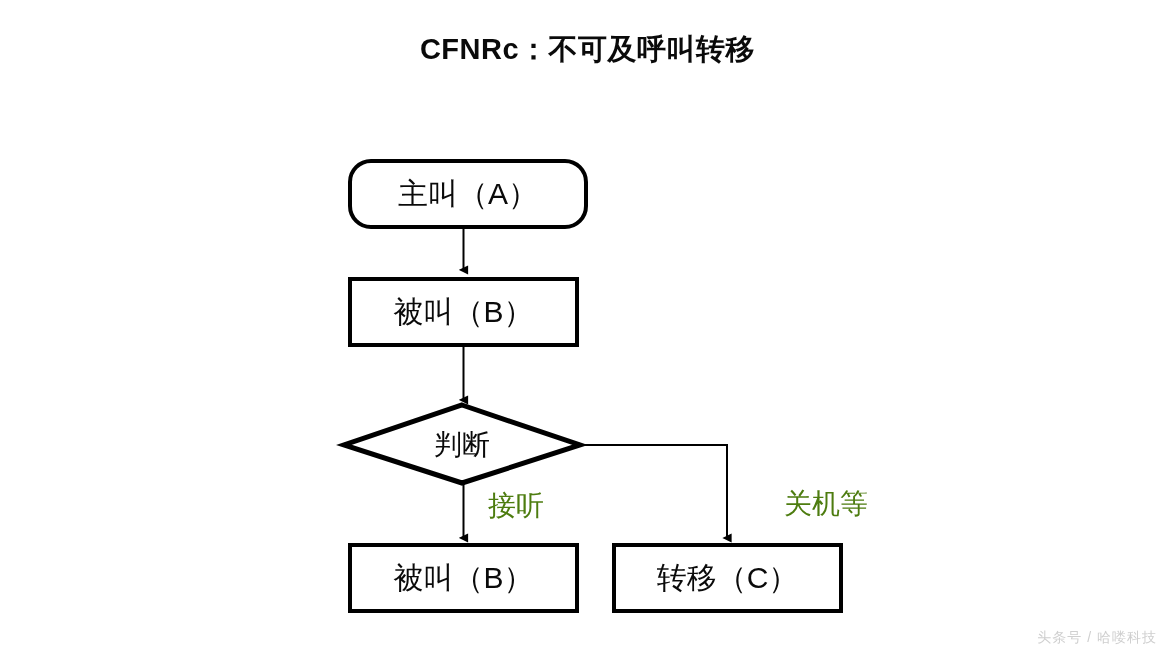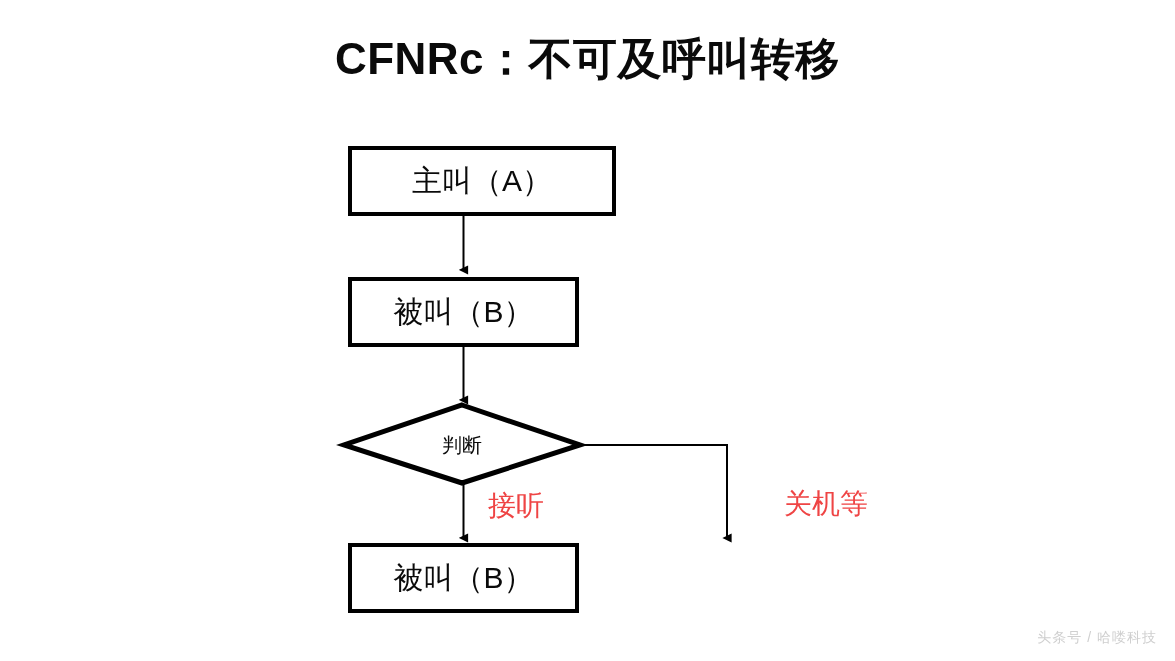--- a/index.html
+++ b/index.html
@@ -35,57 +35,57 @@
     justify-content: center;
     font-size: 30px;
     color: #0a0a0a;
     letter-spacing: 0px;
     font-family: "Liberation Sans", "DejaVu Sans", sans-serif;
   }
   .node-text {
     white-space: nowrap;
     line-height: 1;
   }
-  #node-caller   { left: 348px; top: 146px; width: 268px; height: 70px; }
+  #node-caller   { left: 348px; top: 159px; width: 240px; height: 70px; border-radius: 23px; }
   #node-callee   { left: 348px; top: 277px; width: 231px; height: 70px; }
   #node-answered { left: 348px; top: 543px; width: 231px; height: 70px; }
   #node-forward  { left: 612px; top: 543px; width: 231px; height: 70px; }
 
   .decision-label {
     position: absolute;
     left: 344px;
     top: 405px;
     width: 236px;
     height: 80px;
     display: flex;
     align-items: center;
     justify-content: center;
-    font-size: 20px;
+    font-size: 28px;
     color: #0a0a0a;
     pointer-events: none;
   }
 
   .edge-label {
     position: absolute;
     font-size: 28px;
-    color: #ef4444;
+    color: #4d7c0f;
     white-space: nowrap;
     line-height: 1;
     font-family: Liberation Serif, serif;
   }
   #edge-label-answer  { left: 488px; top: 492px; }
   #edge-label-offline { left: 784px; top: 490px; }
 
   #page-title {
     position: absolute;
     left: 0;
     top: 30px;
     width: 1175px;
     text-align: center;
-    font-size: 44px;
+    font-size: 29px;
     font-weight: bold;
     color: #0a0a0a;
     letter-spacing: 0.5px;
     font-family: "Liberation Sans", "DejaVu Sans", sans-serif;
   }
 
   #watermark {
     position: absolute;
     right: 18px;
     bottom: 14px;
@@ -129,20 +129,23 @@
   </div>
 
   <div class="decision-label">
     <span class="node-text">判断</span>
   </div>
 
   <div class="node-box" id="node-answered">
     <span class="node-text">被叫（B）</span>
   </div>
 
+  <div class="node-box" id="node-forward">
+    <span class="node-text">转移（C）</span>
+  </div>
 
   <div class="edge-label" id="edge-label-answer">接听</div>
 
   <div class="edge-label" id="edge-label-offline">关机等</div>
 
   <div id="watermark">头条号 / 哈喽科技</div>
 
 </div>
 
 </body></html>

